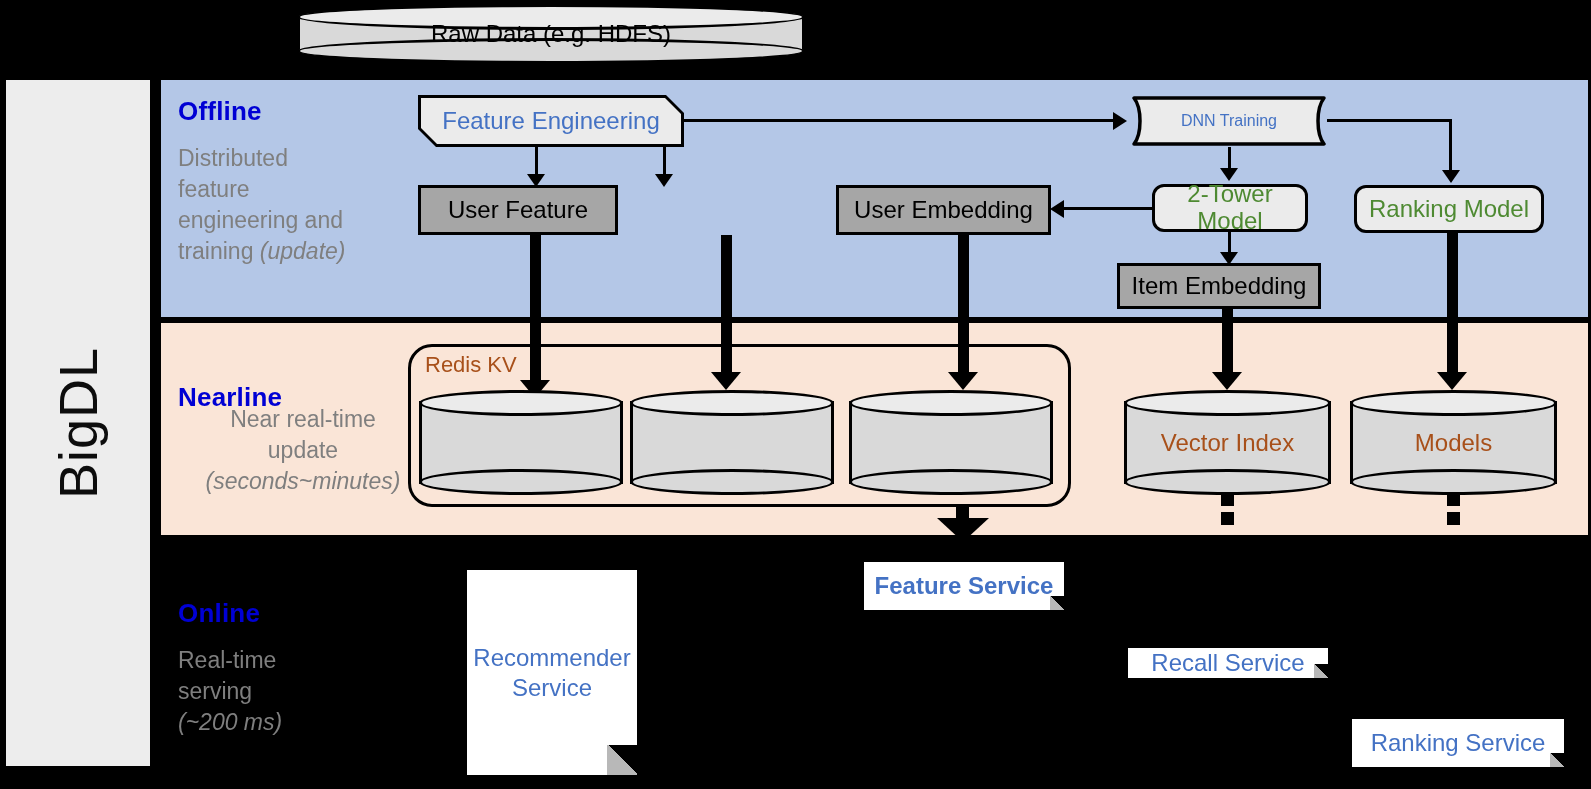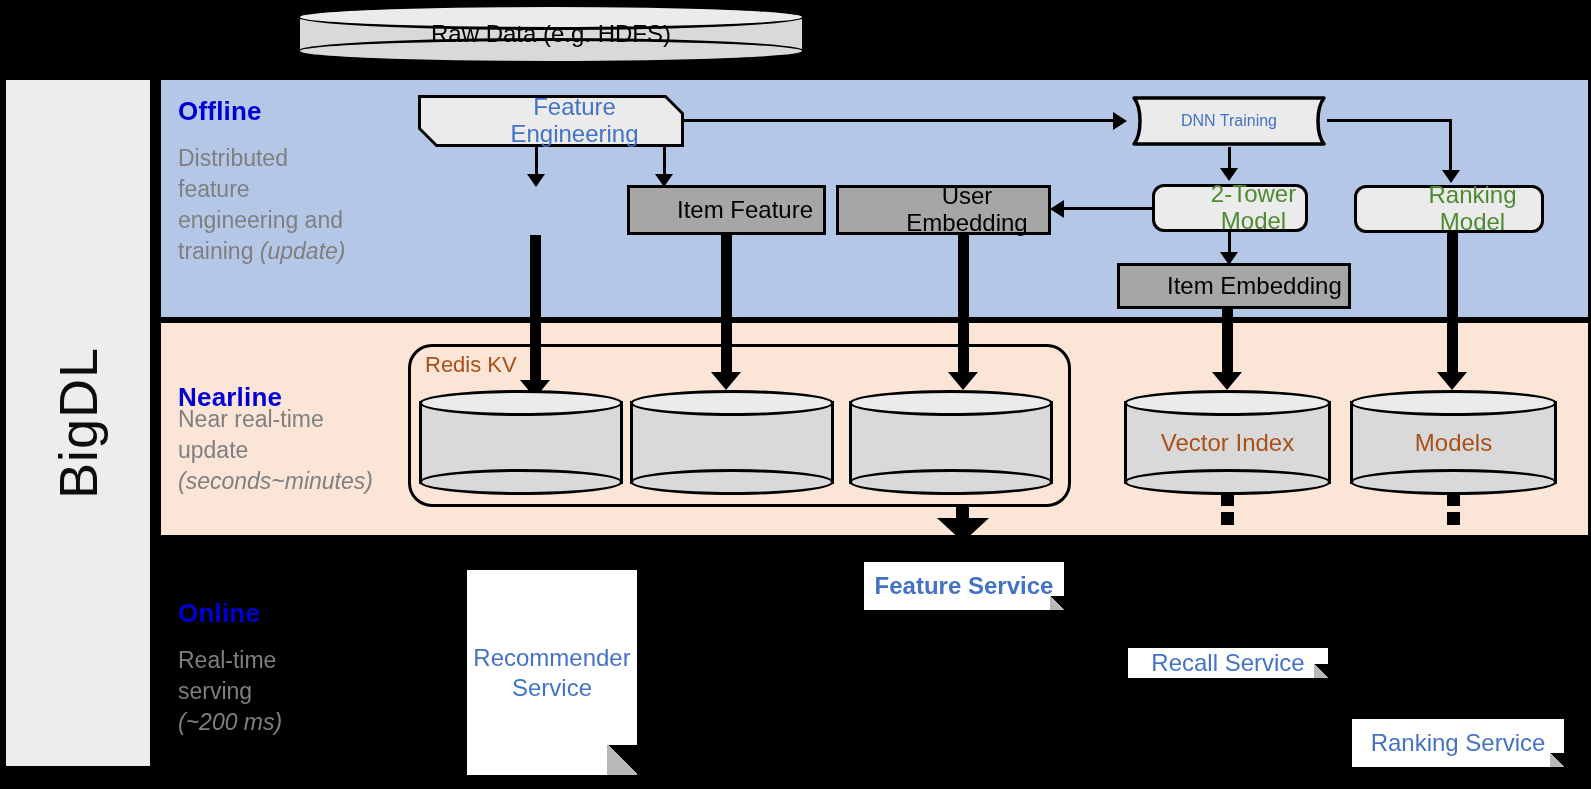--- a/index.html
+++ b/index.html
@@ -16,27 +16,27 @@
   #bigdl-label{position:absolute;left:50%;top:50%;transform:translate(-50%,-50%) rotate(-90deg);
     font-size:54px;color:#0d0d0d;white-space:nowrap;letter-spacing:1px;}
 
   
   .band-title{position:absolute;color:#0000d4;font-size:26px;font-weight:bold;letter-spacing:.2px;}
   .band-sub{position:absolute;color:#7f7f7f;font-size:23px;line-height:31px;width:235px;}
   .band-sub i{font-style:italic;}
   #t-offline{left:178px;top:96px;}
   #s-offline{left:178px;top:143px;}
   #t-nearline{left:178px;top:358px;margin-top:24px;}
-  #s-nearline{left:178px;top:404px;width:250px;}
+  #s-nearline{left:178px;top:404px;width:250px;text-align:center;}
   #t-online{left:178px;top:598px;}
   #s-online{left:178px;top:645px;}
 
   
-  .node{position:absolute;box-sizing:border-box;display:flex;align-items:center;justify-content:flex-start;
-         text-align:center;font-size:24px;line-height:1.12;padding-left:47px;}
+  .node{position:absolute;box-sizing:border-box;display:flex;align-items:center;justify-content:center;
+         text-align:center;font-size:24px;line-height:1.12;}
 
   
   .gbox{background:#a6a6a6;border:3px solid #000;color:#000;}
 
   
   .pbox{background:#ebebeb;border:3px solid #000;}
   .pbox.rounded{border-radius:12px;}
   .txt-blue{color:#4472c4;}
   .txt-green{color:#4e8a32;}
   .txt-brown{color:#a8501a;}
@@ -142,22 +142,22 @@
   </div>
 
   <div class="ln hthin" style="left:684px;top:119px;width:430px;"></div>
   <div class="arrow-r" style="left:1113px;top:112px;"></div>
 
   <div class="ln vthin" style="left:535px;top:147px;width:3px;height:33px;"></div>
   <div class="arrow-d" style="left:527px;top:174px;"></div>
   <div class="ln vthin" style="left:663px;top:147px;width:3px;height:33px;"></div>
   <div class="arrow-d" style="left:655px;top:174px;"></div>
 
-  <div class="node gbox" style="left:627px;top:185px;width:199px;height:50px;">
-    <span>Item Feature</span>
+  <div class="node gbox" style="left:418px;top:185px;width:200px;height:50px;">
+    <span>User Feature</span>
   </div>
   <div class="node gbox" style="left:836px;top:185px;width:215px;height:50px;">
     <span>User Embedding</span>
   </div>
 
   <div class="node pbox rounded" style="left:1152px;top:184px;width:156px;height:48px;">
     <span class="txt-green">2-Tower Model</span>
   </div>
 
   <div class="ln hthin" style="left:1063px;top:207px;width:90px;"></div>
@@ -169,21 +169,21 @@
   <div class="ln hthin" style="left:1327px;top:119px;width:125px;"></div>
   <div class="ln vthin" style="left:1449px;top:119px;height:55px;"></div>
   <div class="arrow-d" style="left:1442px;top:170px;"></div>
 
   <div class="node pbox rounded" style="left:1354px;top:185px;width:190px;height:48px;">
     <span class="txt-green">Ranking Model</span>
   </div>
 
   <div class="ln vthin" style="left:1228px;top:232px;width:3px;height:25px;"></div>
   <div class="arrow-d" style="left:1220px;top:252px;"></div>
-  <div class="node gbox" style="left:1117px;top:263px;width:234px;height:46px;">
+  <div class="node gbox" style="left:1117px;top:263px;width:204px;height:46px;">
     <span>Item Embedding</span>
   </div>
 
   <div class="ln vthick" style="left:530px;top:235px;height:155px;"></div>
   <div class="arrow-d fat" style="left:520px;top:380px;"></div>
 
   <div class="ln vthick" style="left:721px;top:235px;height:147px;"></div>
   <div class="arrow-d fat" style="left:711px;top:372px;"></div>
 
   <div class="ln vthick" style="left:958px;top:235px;height:147px;"></div>

